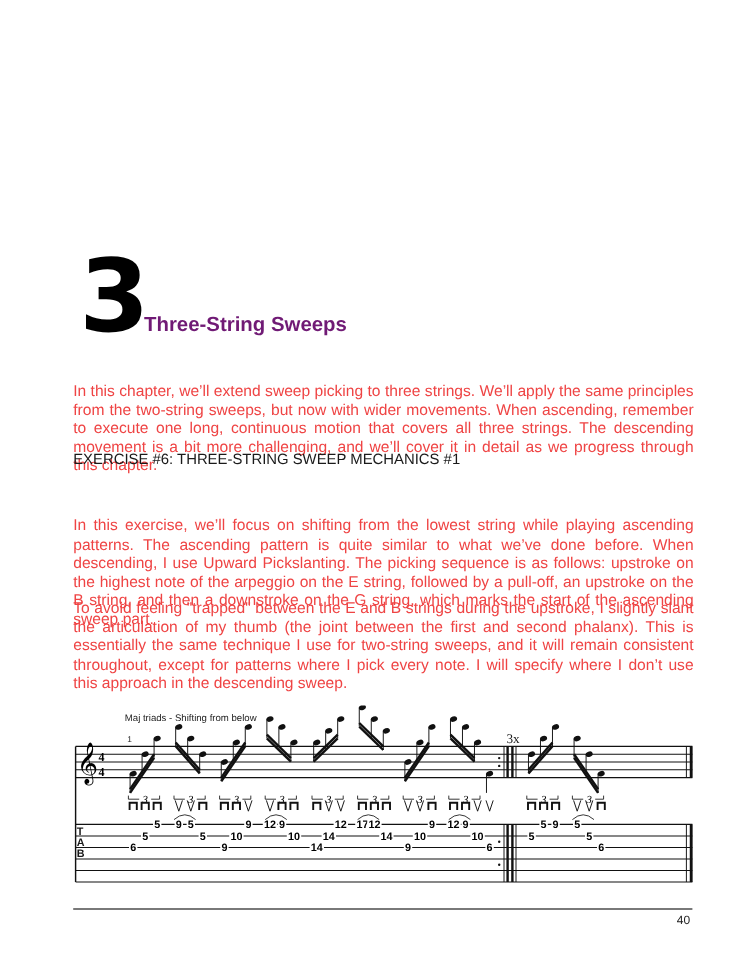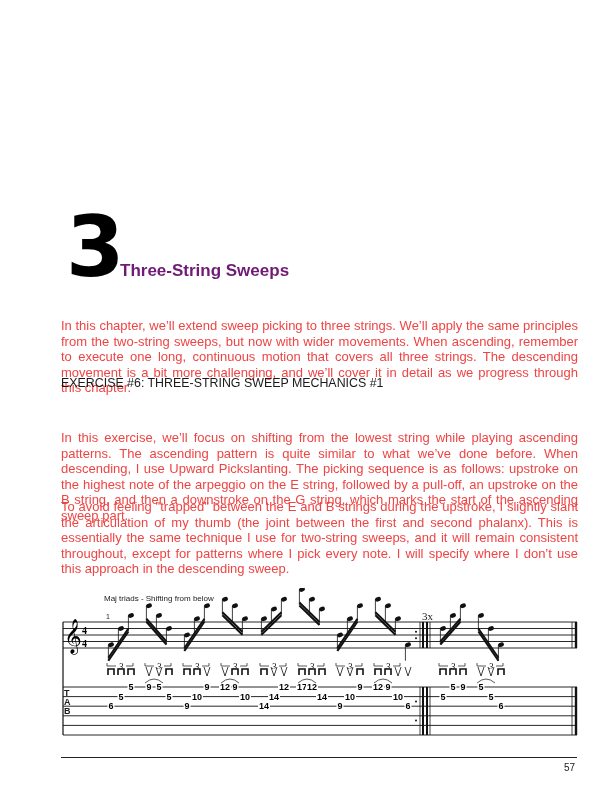--- a/index.html
+++ b/index.html
@@ -268,13 +268,13 @@
     </svg>
 
   <div id="tab-clef" style="position:absolute;left:64px;top:101px;font-size:9px;line-height:9px;font-weight:bold;">
     <div>T</div>
     <div>A</div>
     <div>B</div>
   </div>
 </div>
 
 <div class="footer-rule"></div>
-<div class="page-num">57</div>
+<div class="page-num">40</div>
 
 </body></html>

